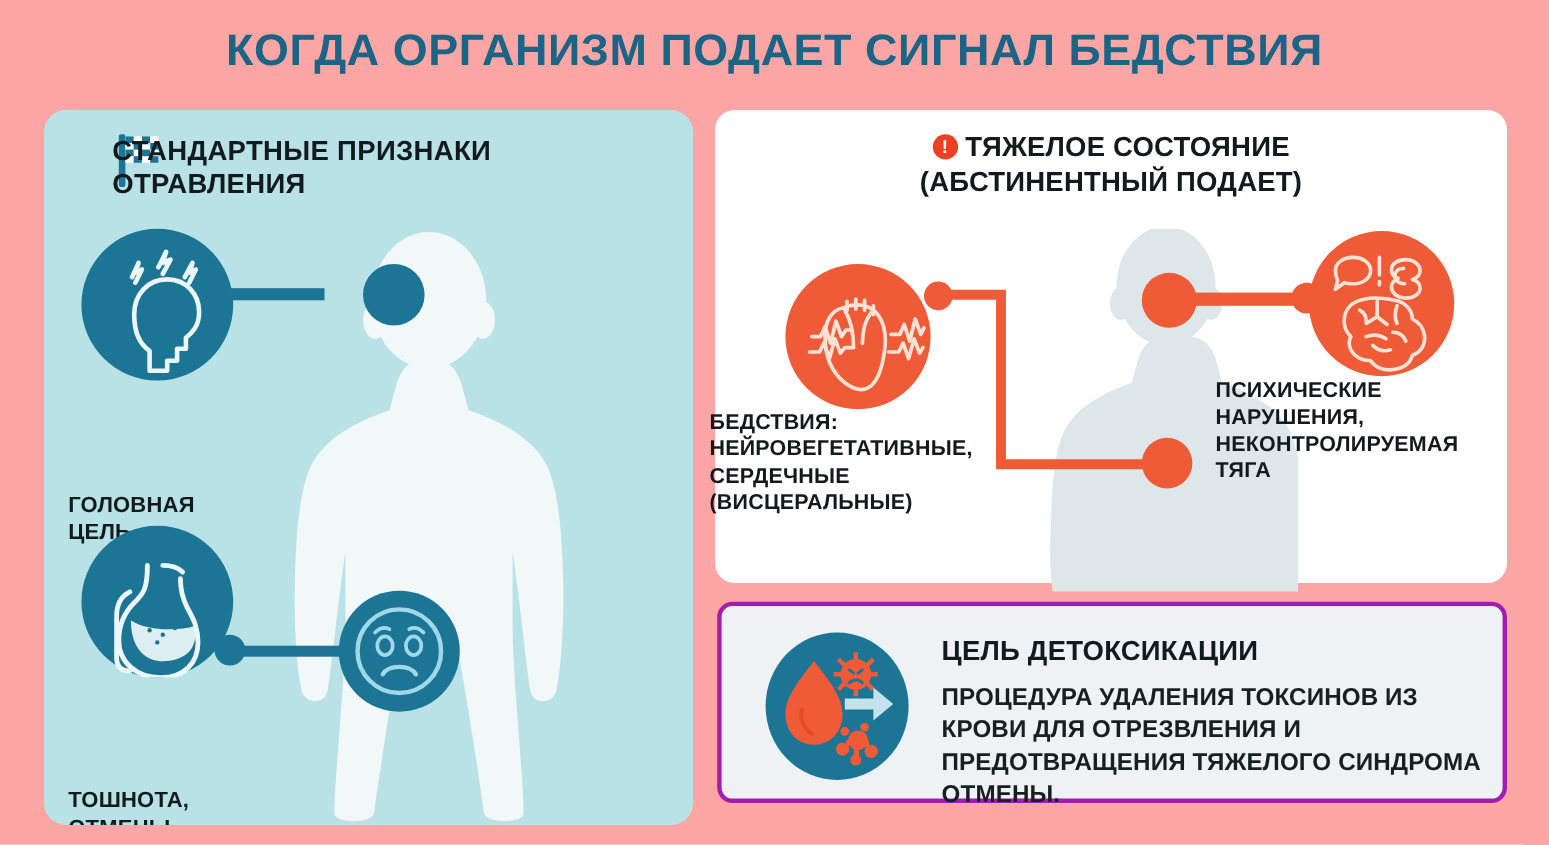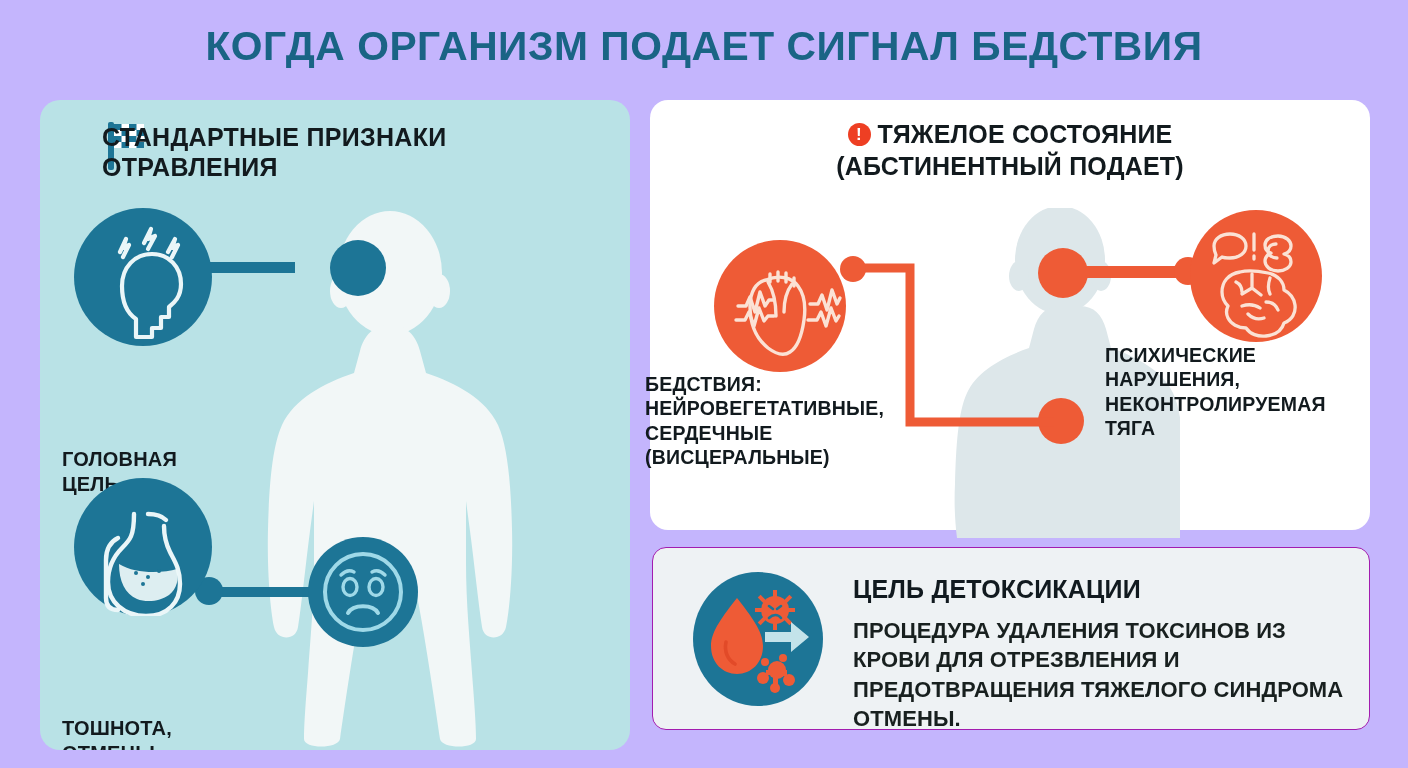--- a/index.html
+++ b/index.html
@@ -2,21 +2,21 @@
 <html><head>
 <meta charset="utf-8">
 <style>
   * { box-sizing: border-box; margin: 0; padding: 0; }
   html, body {
     width: 1408px; height: 768px;
     background: #eef2f4;
     font-family: "Liberation Sans", sans-serif;
     overflow: hidden;
   }
-  .page { position: relative; width: 1408px; height: 768px; background: #c4b5fd; }
+  .page { position: relative; width: 1408px; height: 768px; background: #fca5a5; }
 
   
   .title {
     position: absolute; left: 0; top: 24px; width: 1408px;
     text-align: center;
     font-size: 40px; font-weight: 700; letter-spacing: 0.5px;
     color: #1a6485;
     text-transform: uppercase;
     font-stretch: condensed;
     transform: scaleX(1.02);
@@ -61,21 +61,21 @@
     content: "!"; position: absolute; left: 0; top: 0; width: 23px;
     text-align: center; line-height: 23px;
     color: #fff; font-size: 17px; font-weight: 700;
   }
 
   
   .detox-card {
     position: absolute; left: 652px; top: 547px;
     width: 718px; height: 183px;
     background: #eef2f4;
-    border: 1px solid #a21caf;
+    border: 4px solid #a21caf;
     border-radius: 14px;
   }
   .detox-title {
     position: absolute; left: 200px; top: 27px;
     font-size: 25px; font-weight: 700; color: #111a1f; letter-spacing: 0.2px;
   }
   .detox-body {
     position: absolute; left: 200px; top: 68px; width: 500px;
     font-size: 22px; font-weight: 700; line-height: 1.33; color: #18201f;
     letter-spacing: 0.1px;

